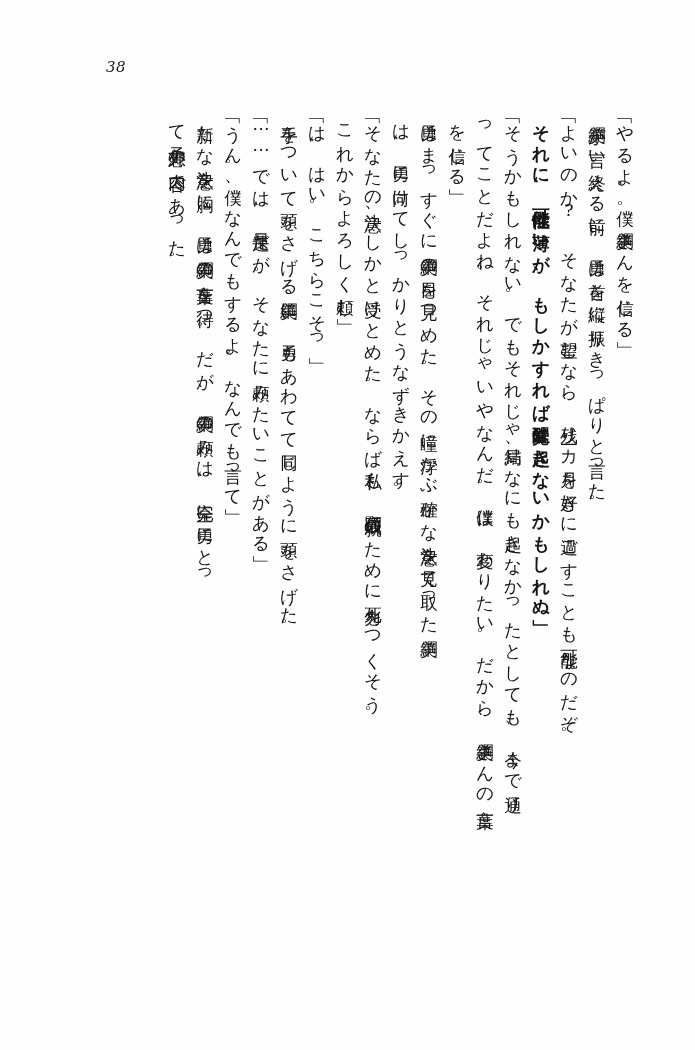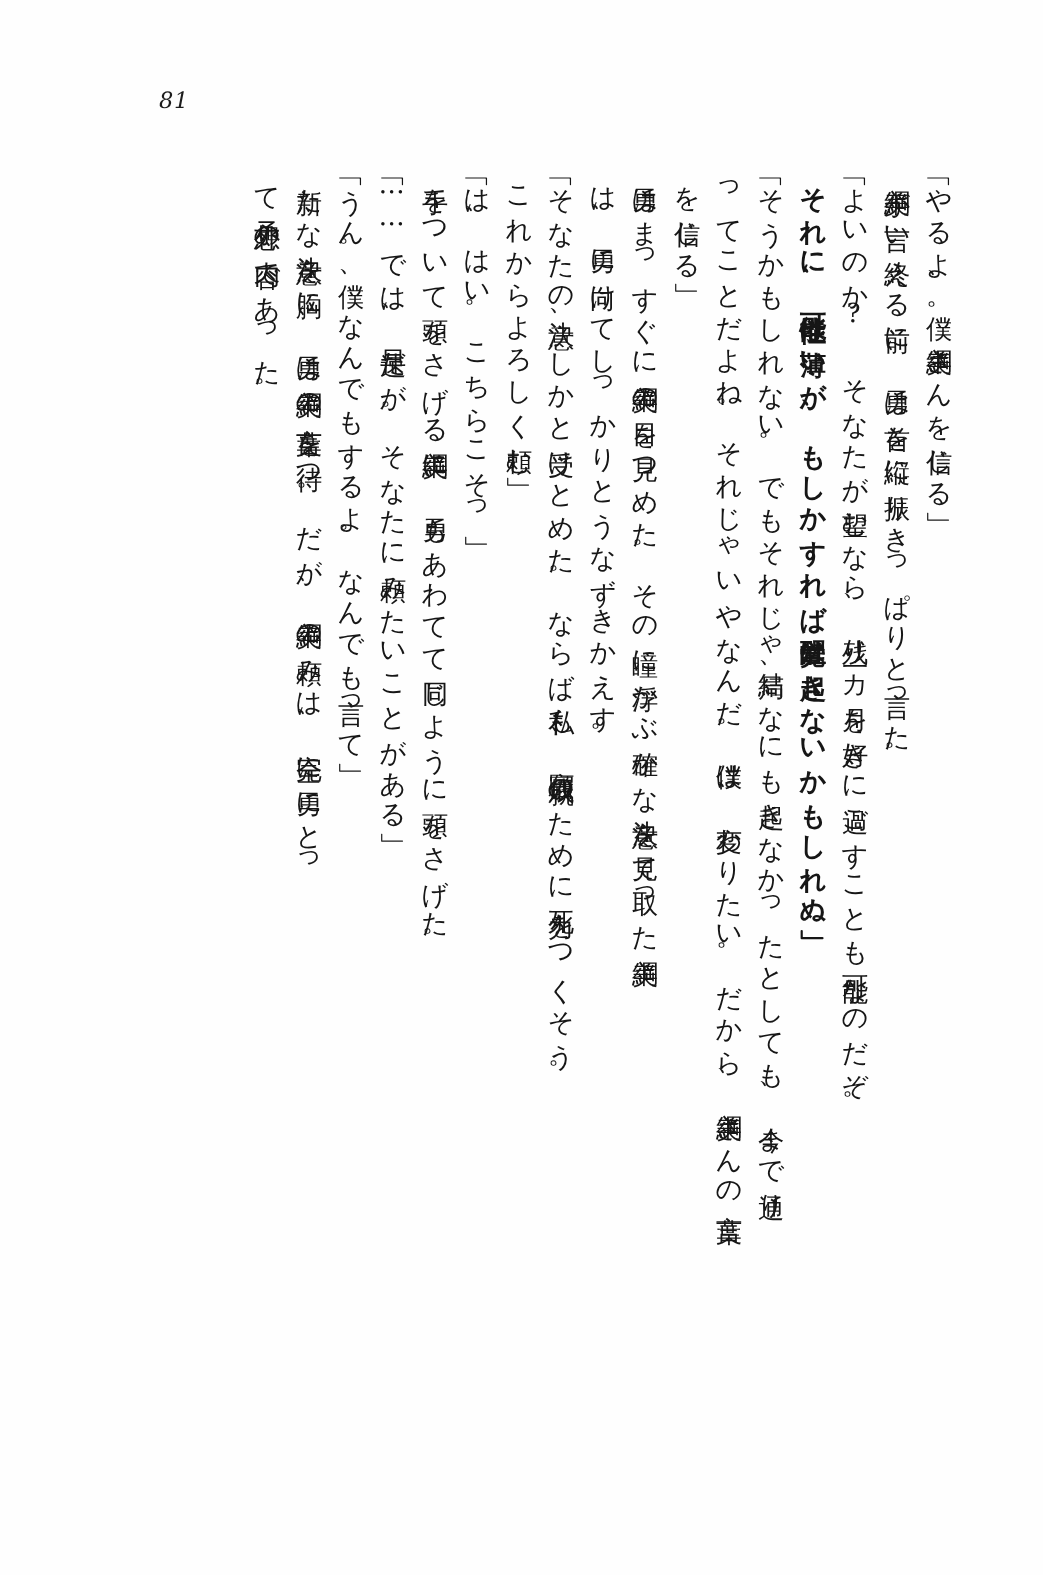--- a/index.html
+++ b/index.html
@@ -61,21 +61,21 @@
   .col.bold {
     font-weight: 700;
     letter-spacing: 1.4px;
   }
 </style>
 </head>
 <body>
 
 <div class="page">
 
-  <div class="page-number">81</div>
+  <div class="page-number">38</div>
 
   <div class="text-block">
     <div class="col">「やるよ、僕。美綱さんを信じる」</div>
     <div class="col">美綱が言い終える前に、勇は首を縦に振りきっぱりと言った。</div>
     <div class="col">「よいのか?　そなたが望むなら、残り一カ月を好きに過ごすことも可能なのだぞ。</div>
     <div class="col bold">それに、可能性は薄いが、もしかすれば覚醒は起きないかもしれぬ」</div>
     <div class="col">「そうかもしれない。でもそれじゃ結局、なにも起きなかったとしても、今まで通り</div>
     <div class="col">ってことだよね。それじゃいやなんだ。僕は、変わりたい。だから、美綱さんの言葉</div>
     <div class="col">を信じる」</div>
     <div class="col">勇はまっすぐに美綱の目を見つめた。その瞳に浮かぶ確かな決意を見て取った美綱</div>

